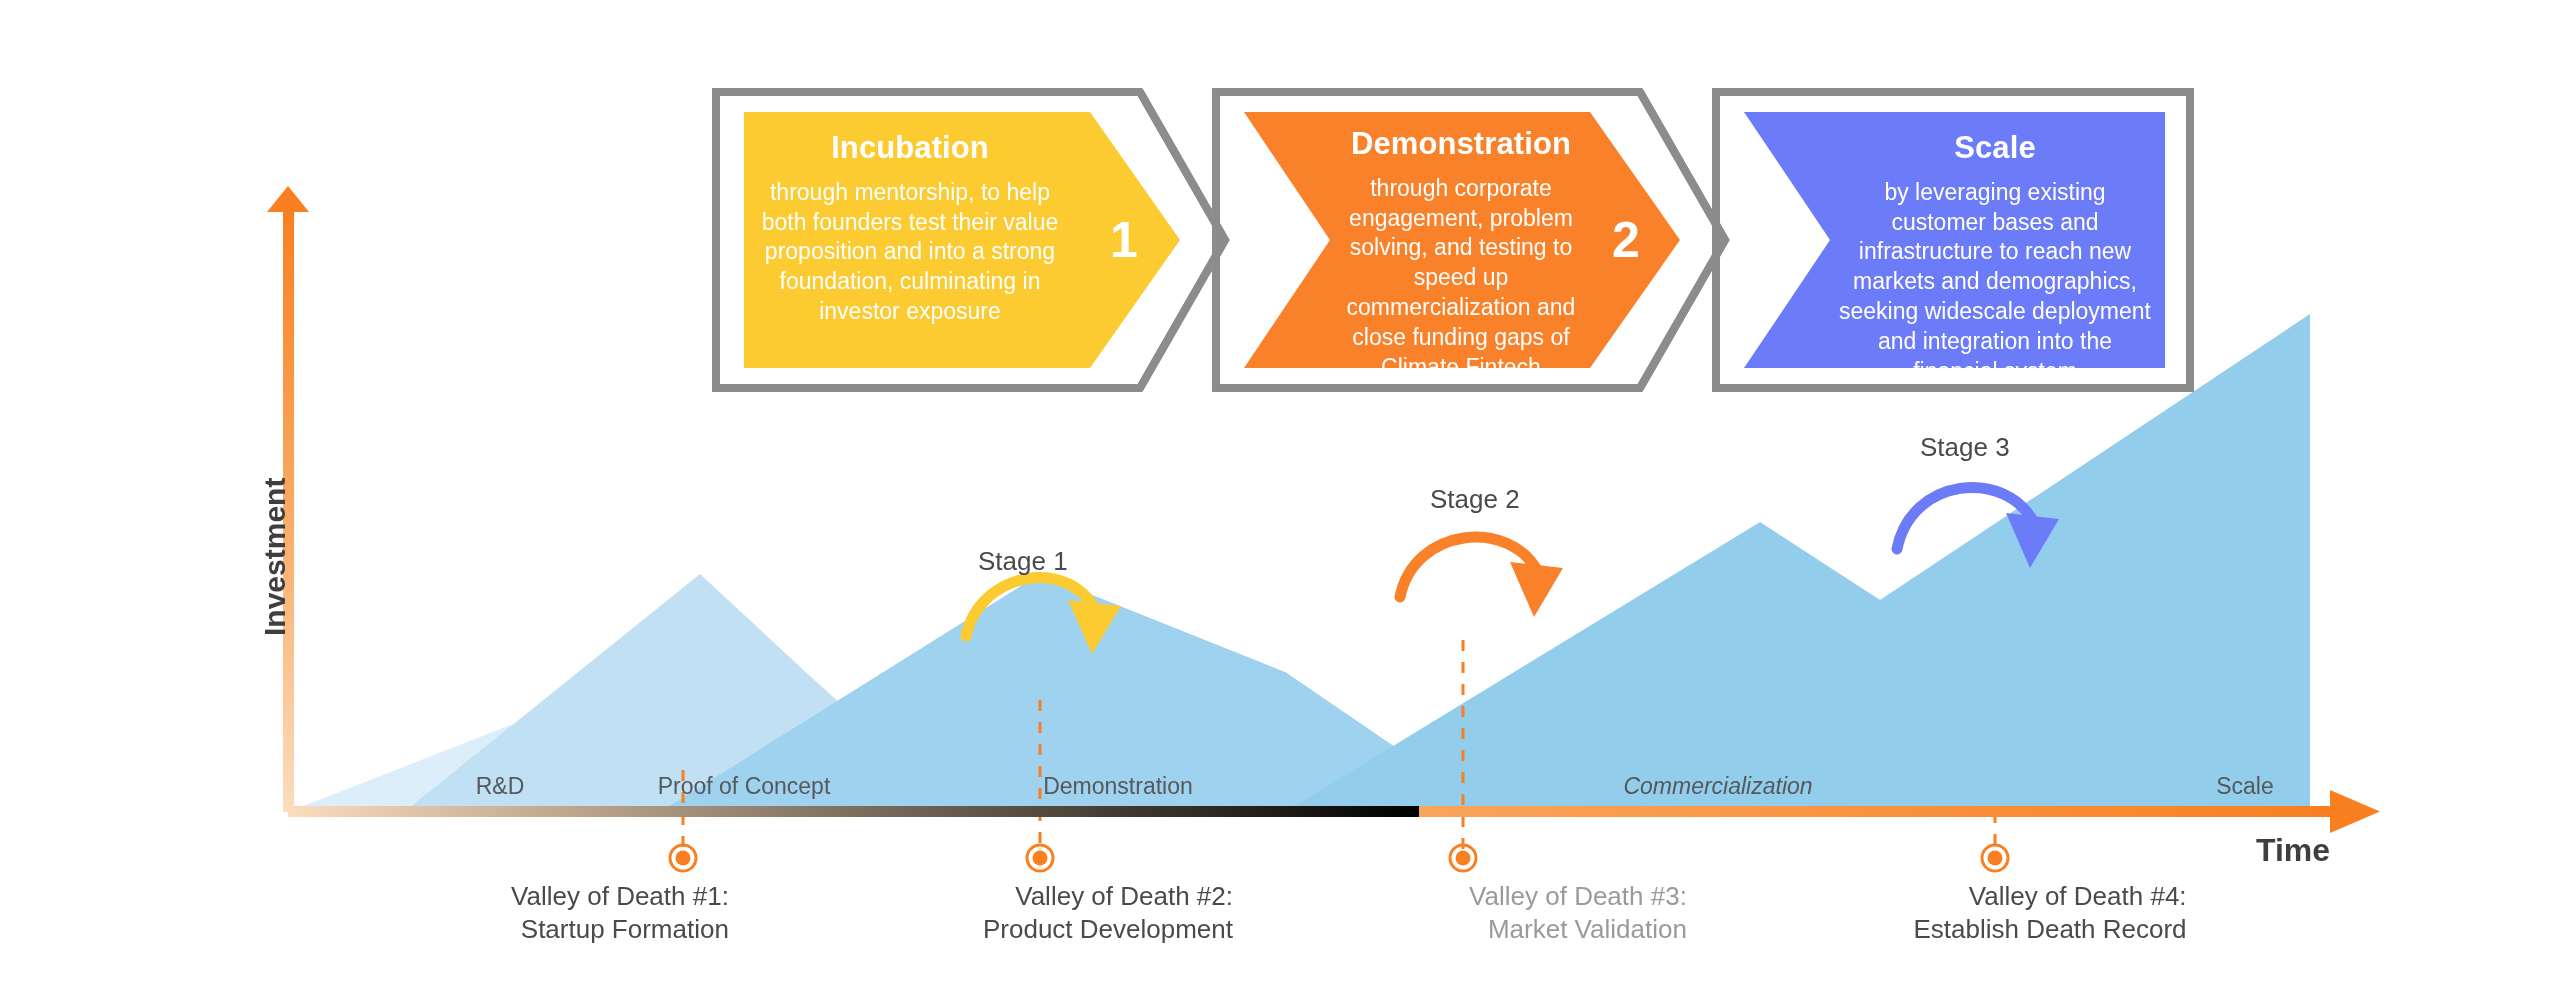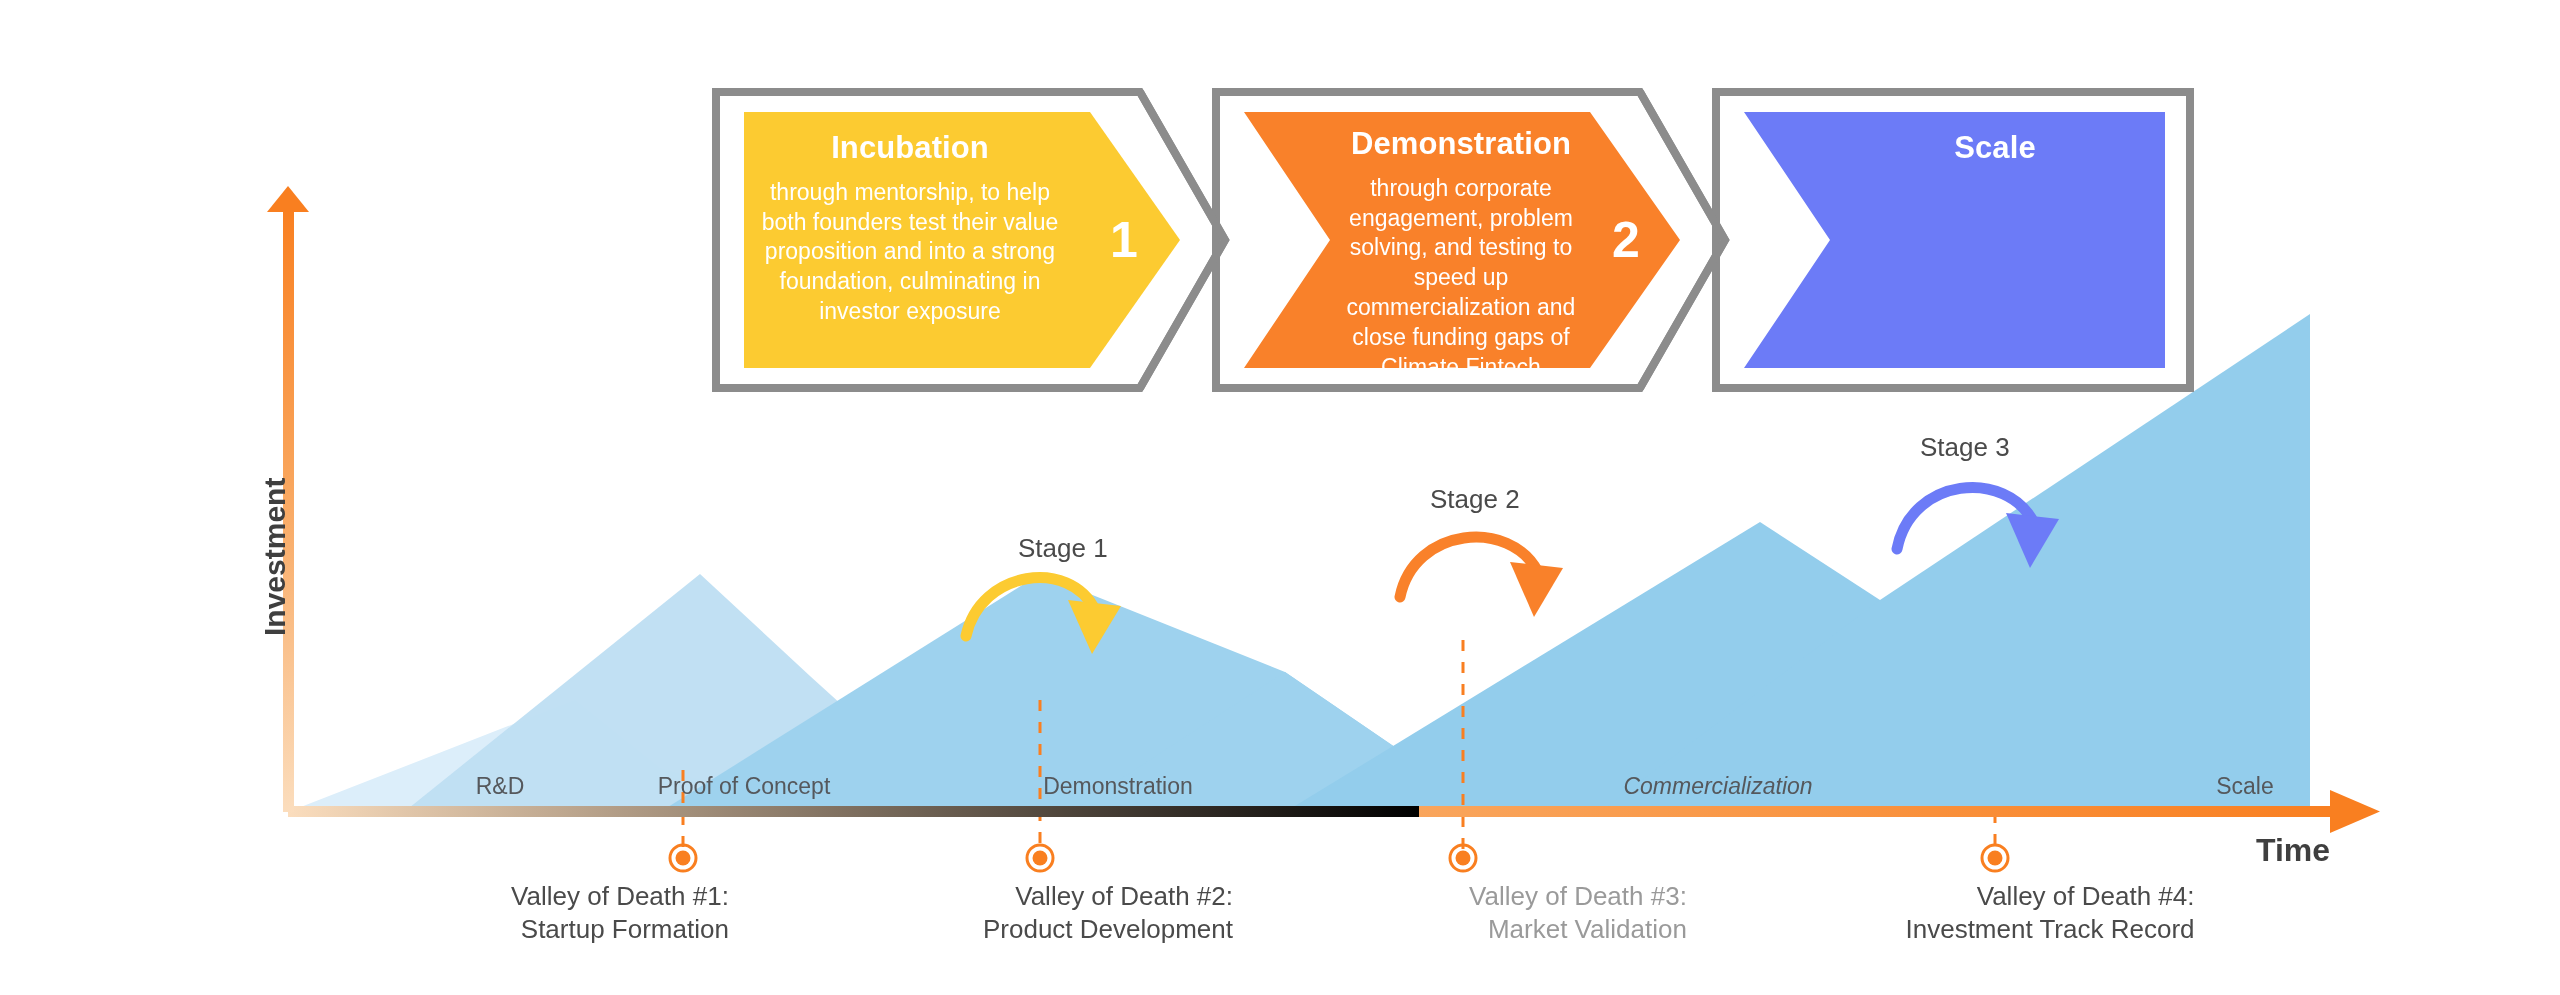--- a/index.html
+++ b/index.html
@@ -196,23 +196,24 @@
   <div class="proc-num" style="left:1110px; top:215px;">1</div>
 
   <div class="proc-box" style="left:1316px; top:108px; width:290px; height:260px; padding-left:10px; padding-right:10px;">
     <div class="proc-title">Demonstration</div>
     <div class="proc-desc">through corporate engagement, problem solving, and testing to speed up commercialization and close funding gaps of Climate Fintech</div>
   </div>
   <div class="proc-num" style="left:1612px; top:215px;">2</div>
 
   <div class="proc-box" style="left:1830px; top:112px; width:330px; height:256px; padding-left:8px; padding-right:8px;">
     <div class="proc-title">Scale</div>
-  </div>
-
-  <div class="stage-label" style="left:978px; top:533px;margin-left:40px;">Stage 1</div>
+    <div class="proc-desc">by leveraging existing customer bases and infrastructure to reach new markets and demographics, seeking  widescale deployment and integration into the financial system</div>
+  </div>
+
+  <div class="stage-label" style="left:978px; top:546px;">Stage 1</div>
   <div class="stage-label" style="left:1430px; top:484px;">Stage 2</div>
   <div class="stage-label" style="left:1920px; top:432px;">Stage 3</div>
 
   <div class="axis-title-y" style="left:258px; top:636px;">Investment</div>
   <div class="axis-title-x" style="left:2256px; top:832px;">Time</div>
 
   <div class="phase-label" style="left:500px; top:773px;">R&amp;D</div>
   <div class="phase-label" style="left:744px; top:773px;">Proof of Concept</div>
   <div class="phase-label" style="left:1118px; top:773px;">Demonstration</div>
   <div class="phase-label" style="left:1718px; top:773px;font-style:italic;">Commercialization</div>
@@ -225,16 +226,16 @@
   <div class="valley-caption" style="left:1108px; top:880px;">
     <span>Valley of Death #2:</span>
     <span class="l2">Product Development</span>
   </div>
   <div class="valley-caption muted" style="left:1578px; top:880px;">
     <span>Valley of Death #3:</span>
     <span class="l2">Market Validation</span>
   </div>
   <div class="valley-caption" style="left:2050px; top:880px;">
     <span>Valley of Death #4:</span>
-    <span class="l2">Investment Track Record</span>
+    <span class="l2">Establish Death Record</span>
   </div>
 
 </div>
 
 </body></html>

